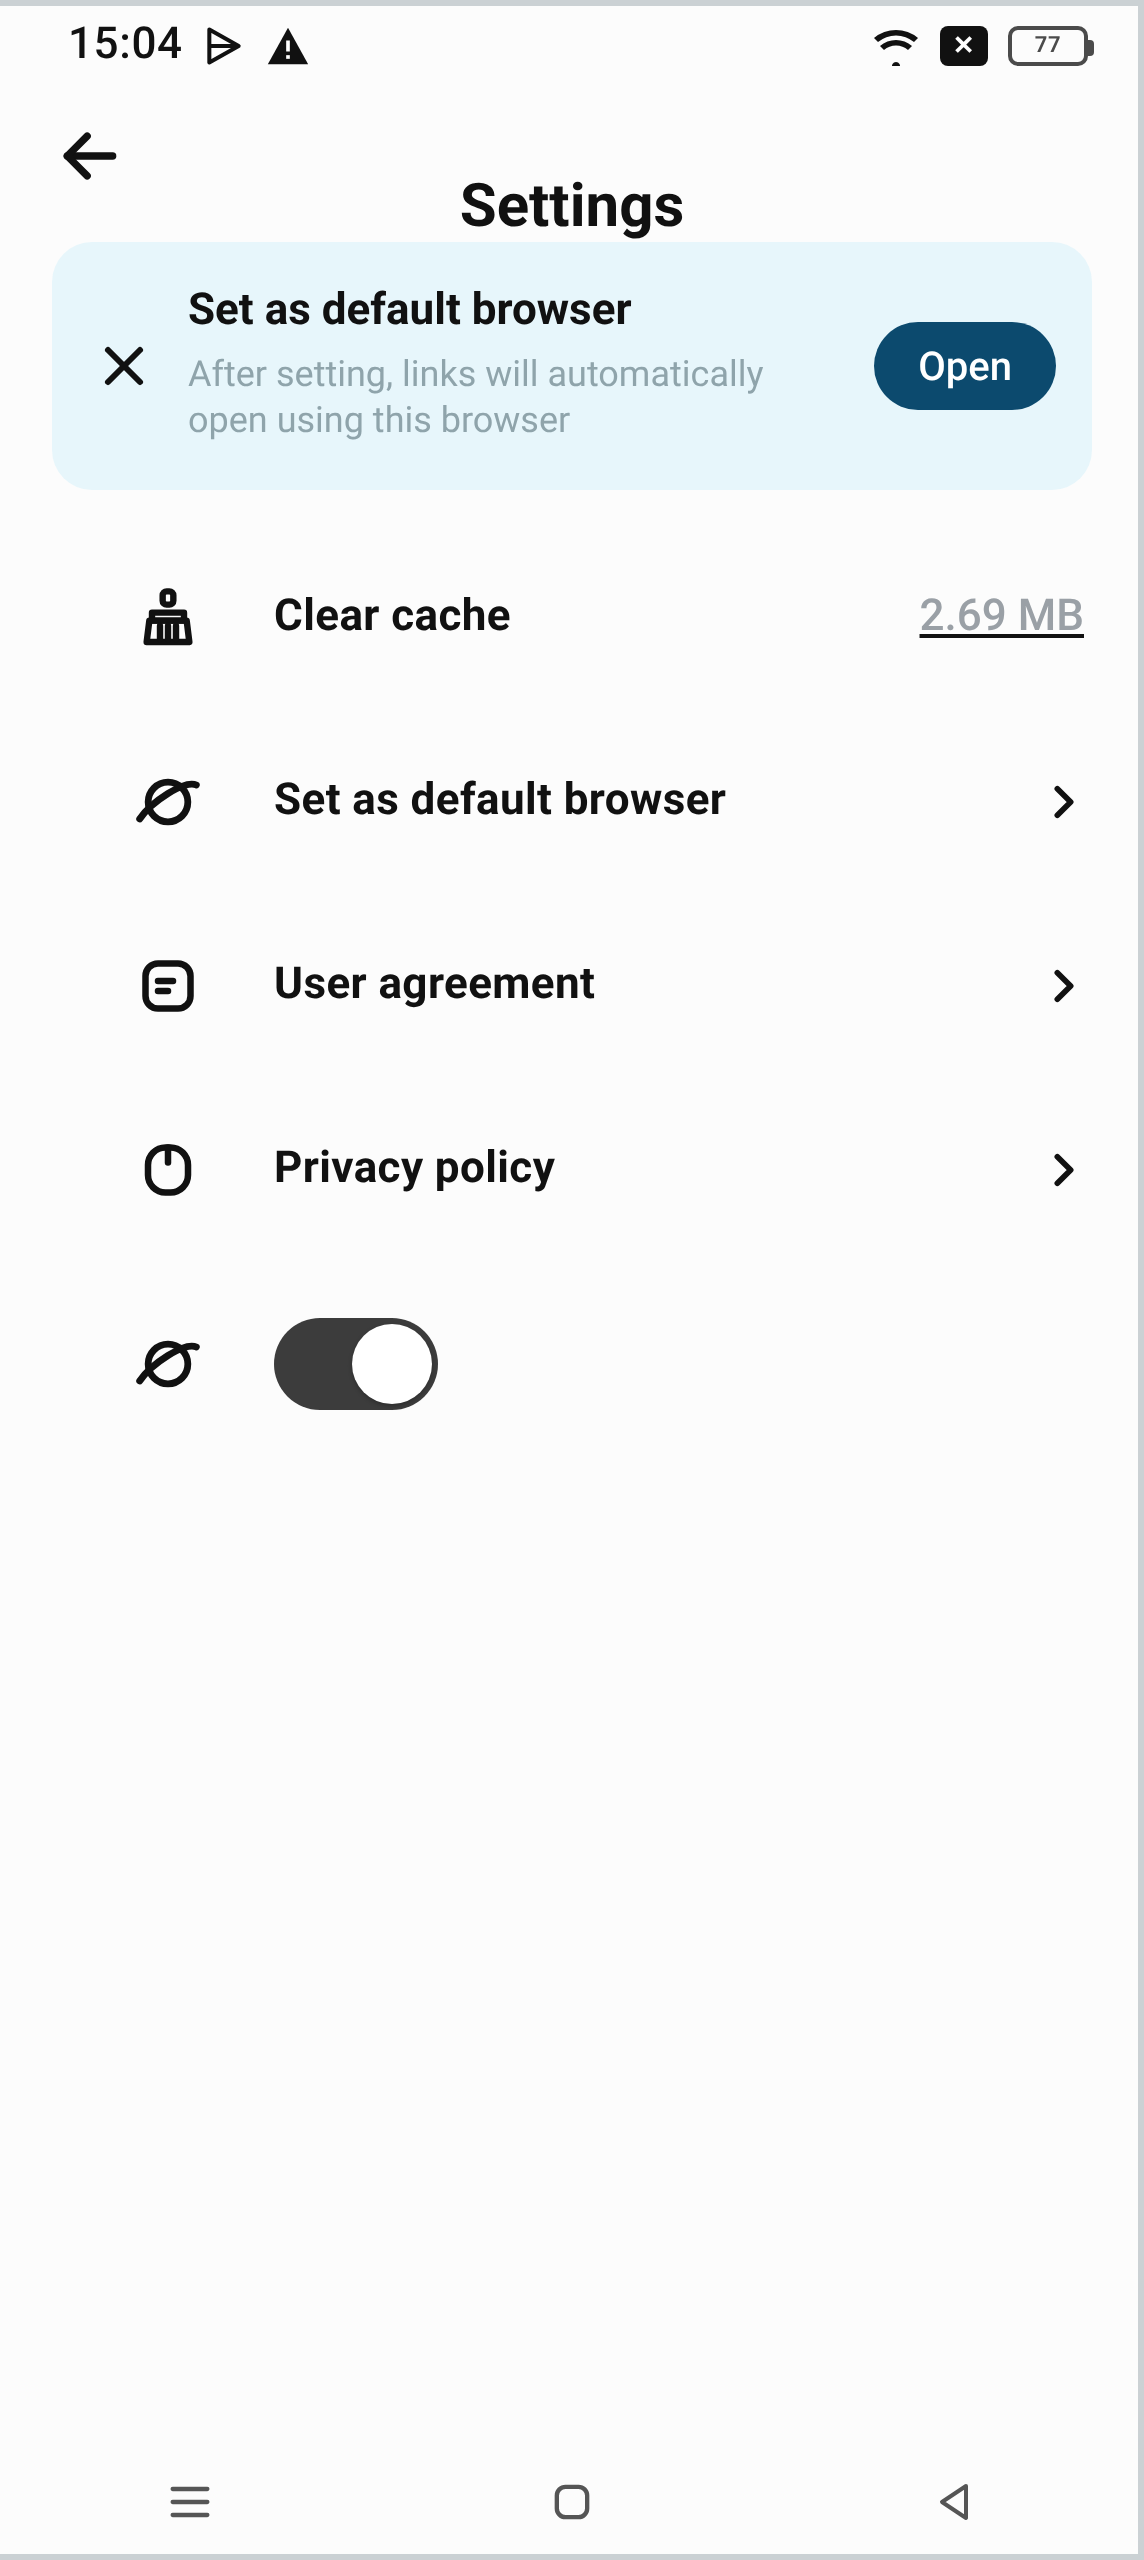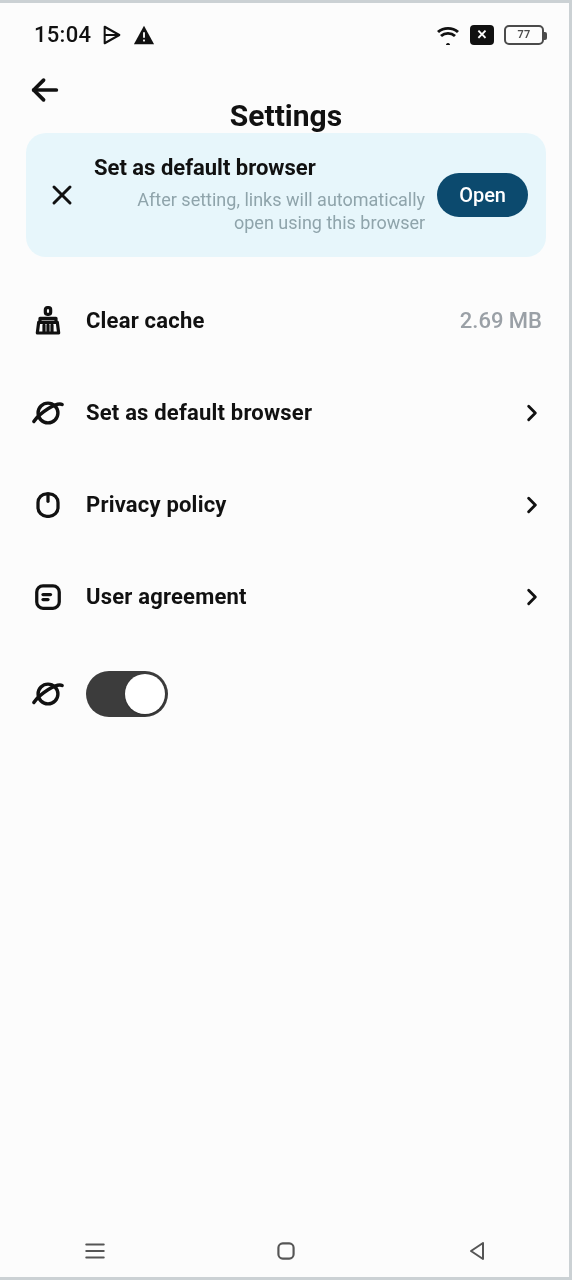--- a/index.html
+++ b/index.html
@@ -1,40 +1,40 @@
 <!DOCTYPE html>
 <html><head>
   <meta charset="utf-8">
   <style>
     * { margin:0; padding:0; box-sizing:border-box; -webkit-tap-highlight-color:transparent; }
     body { font-family:-apple-system,Roboto,'Segoe UI',Arial,sans-serif; width:572px; height:1280px; margin:0 auto; background:#fcfcfc; color:#111; position:relative; overflow:hidden; }
     
     .status-bar { display:flex; justify-content:space-between; align-items:center; padding:10px 28px 0 34px; font-weight:500; font-size:22px; letter-spacing:0.3px; color:#111; }
-    .status-left, .status-right { display:flex; align-items:center; gap:10px;margin-top:12px; }
+    .status-left, .status-right { display:flex; align-items:center; gap:10px; }
     .status-right svg, .status-left svg { display:block; }
     .bat-wrap{ width:40px; height:20px; border:2px solid #4b4b4b; border-radius:5px; position:relative; display:flex; align-items:center; justify-content:center; font-size:11px; font-weight:600; color:#4b4b4b; }
     .bat-wrap::after{ content:""; position:absolute; right:-5px; top:5px; width:3px; height:8px; background:#4b4b4b; border-radius:0 2px 2px 0; }
     .sb-badge{ width:24px; height:20px; background:#111; border-radius:4px; display:flex; align-items:center; justify-content:center; color:#fff; font-size:13px; font-weight:700; }
     
     .header{ position:relative; height:86px; display:flex; align-items:flex-end; justify-content:center; }
     .back-btn{ position:absolute; left:28px; top:50%; transform:translateY(-50%); width:40px; height:40px; display:flex; align-items:center; justify-content:flex-start; }
     .page-title{ font-size:30px; font-weight:700; color:#111; }
     
     .banner{ margin:0 26px; background:#e7f6fb; border-radius:20px; display:flex; align-items:center; padding:22px 18px 22px 16px; gap:12px; }
     .banner .close{ width:40px; height:40px; display:flex; align-items:center; justify-content:center; font-size:28px; color:#111; flex-shrink:0; }
     .banner .texts{ flex:1; min-width:0; }
     .banner .b-title{ font-size:22px; font-weight:700; color:#111; margin-bottom:8px; }
-    .banner .b-sub{ font-size:18px; line-height:1.3; color:#8fa4ab;text-align:right; }
+    .banner .b-sub{ font-size:18px; line-height:1.3; color:#8fa4ab; }
     .banner .open-btn{ background:#0c4a6e; color:#fff; font-size:20px; border-radius:26px; padding:10px 22px; font-weight:500; white-space:nowrap; }
     
     .list{ margin-top:18px; }
-    .row{ display:flex; align-items:center; padding:28px 30px 28px 30px; gap:20px; }
+    .row{ display:flex; align-items:center; padding:28px 30px 28px 30px; gap:35px;margin-left:36px; }
     .row .icon{ width:36px; height:36px; flex-shrink:0; display:flex; align-items:center; justify-content:center; }
     .row .label{ flex:1; font-size:22px; font-weight:700; color:#111; letter-spacing:0.2px; white-space:nowrap; overflow:hidden; text-overflow:ellipsis; }
-    .row .trail{ display:flex; align-items:center; gap:8px; }
+    .row .trail{ display:flex; align-items:center; gap:8px;text-decoration:underline; }
     .row .trail-text{ font-size:22px; color:#9aa0a6; font-weight:500; }
     
     .switch{ width:82px; height:46px; border-radius:46px; background:#3c3c3c; position:relative; flex-shrink:0; }
     .switch .knob{ position:absolute; top:3px; right:3px; width:40px; height:40px; background:#fff; border-radius:50%; box-shadow:0 1px 2px rgba(0,0,0,0.25); }
     
     .navbar{ position:absolute; left:0; right:0; bottom:0; height:58px; display:flex; justify-content:space-around; align-items:center; }
     .navbar .nb{ width:40px; height:40px; display:flex; align-items:center; justify-content:center; }
     
     .edge-r{ position:absolute; right:0; top:0; bottom:0; width:3px; background:#cbd1d4; }
     .edge-b{ position:absolute; left:0; right:0; bottom:0; height:3px; background:#cbd1d4; }
@@ -132,42 +132,42 @@
     <div class="label">Set as default browser</div>
     <div class="trail">
       <svg width="20" height="20" viewBox="0 0 24 24" fill="none" stroke="#111" stroke-width="3.4" stroke-linecap="round" stroke-linejoin="round">
           <polyline points="8 4 16 12 8 20"></polyline>
         </svg>
     </div>
   </div>
 
   <div class="row">
     <div class="icon">
-      <svg width="30" height="30" viewBox="0 0 24 24" fill="none" stroke="#111" stroke-width="2.6" stroke-linecap="round">
-        <rect x="4" y="3" width="16" height="18" rx="7"></rect>
-        <line x1="12" y1="3" x2="12" y2="9"></line>
-      </svg>
-    </div>
-    <div class="label">Privacy policy</div>
-    <div class="trail">
-      <svg width="20" height="20" viewBox="0 0 24 24" fill="none" stroke="#111" stroke-width="3.4" stroke-linecap="round" stroke-linejoin="round">
-          <polyline points="8 4 16 12 8 20"></polyline>
-        </svg>
-    </div>
-  </div>
-
-  <div class="row">
-    <div class="icon">
       <svg width="30" height="30" viewBox="0 0 24 24" fill="none" stroke="#111" stroke-width="2.6" stroke-linecap="round" stroke-linejoin="round">
         <rect x="3" y="3" width="18" height="18" rx="5"></rect>
         <line x1="8" y1="10" x2="14" y2="10"></line>
           <line x1="8" y1="14" x2="12" y2="14"></line>
       </svg>
     </div>
     <div class="label">User agreement</div>
+    <div class="trail">
+      <svg width="20" height="20" viewBox="0 0 24 24" fill="none" stroke="#111" stroke-width="3.4" stroke-linecap="round" stroke-linejoin="round">
+          <polyline points="8 4 16 12 8 20"></polyline>
+        </svg>
+    </div>
+  </div>
+
+  <div class="row">
+    <div class="icon">
+      <svg width="30" height="30" viewBox="0 0 24 24" fill="none" stroke="#111" stroke-width="2.6" stroke-linecap="round">
+        <rect x="4" y="3" width="16" height="18" rx="7"></rect>
+        <line x1="12" y1="3" x2="12" y2="9"></line>
+      </svg>
+    </div>
+    <div class="label">Privacy policy</div>
     <div class="trail">
       <svg width="20" height="20" viewBox="0 0 24 24" fill="none" stroke="#111" stroke-width="3.4" stroke-linecap="round" stroke-linejoin="round">
           <polyline points="8 4 16 12 8 20"></polyline>
         </svg>
     </div>
   </div>
 
 
   <div class="row">
     <div class="icon">

